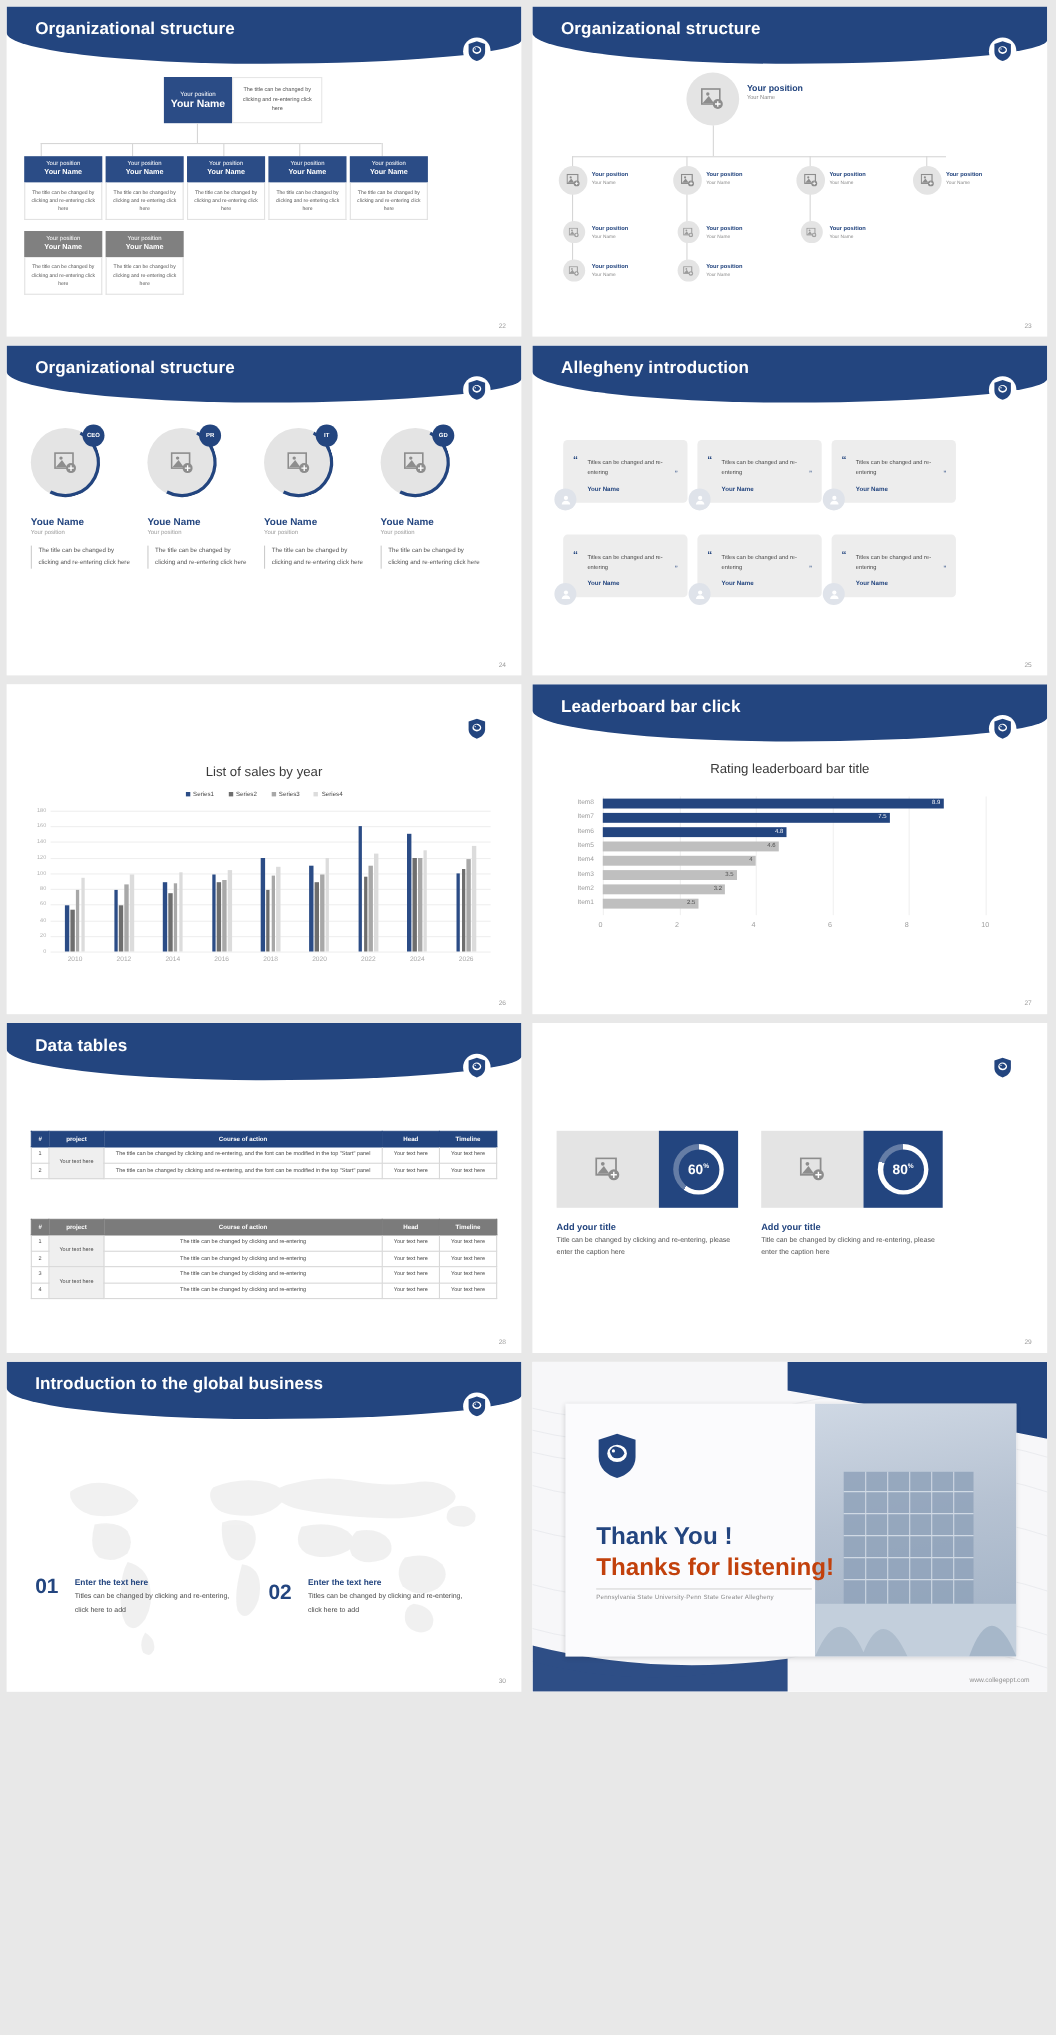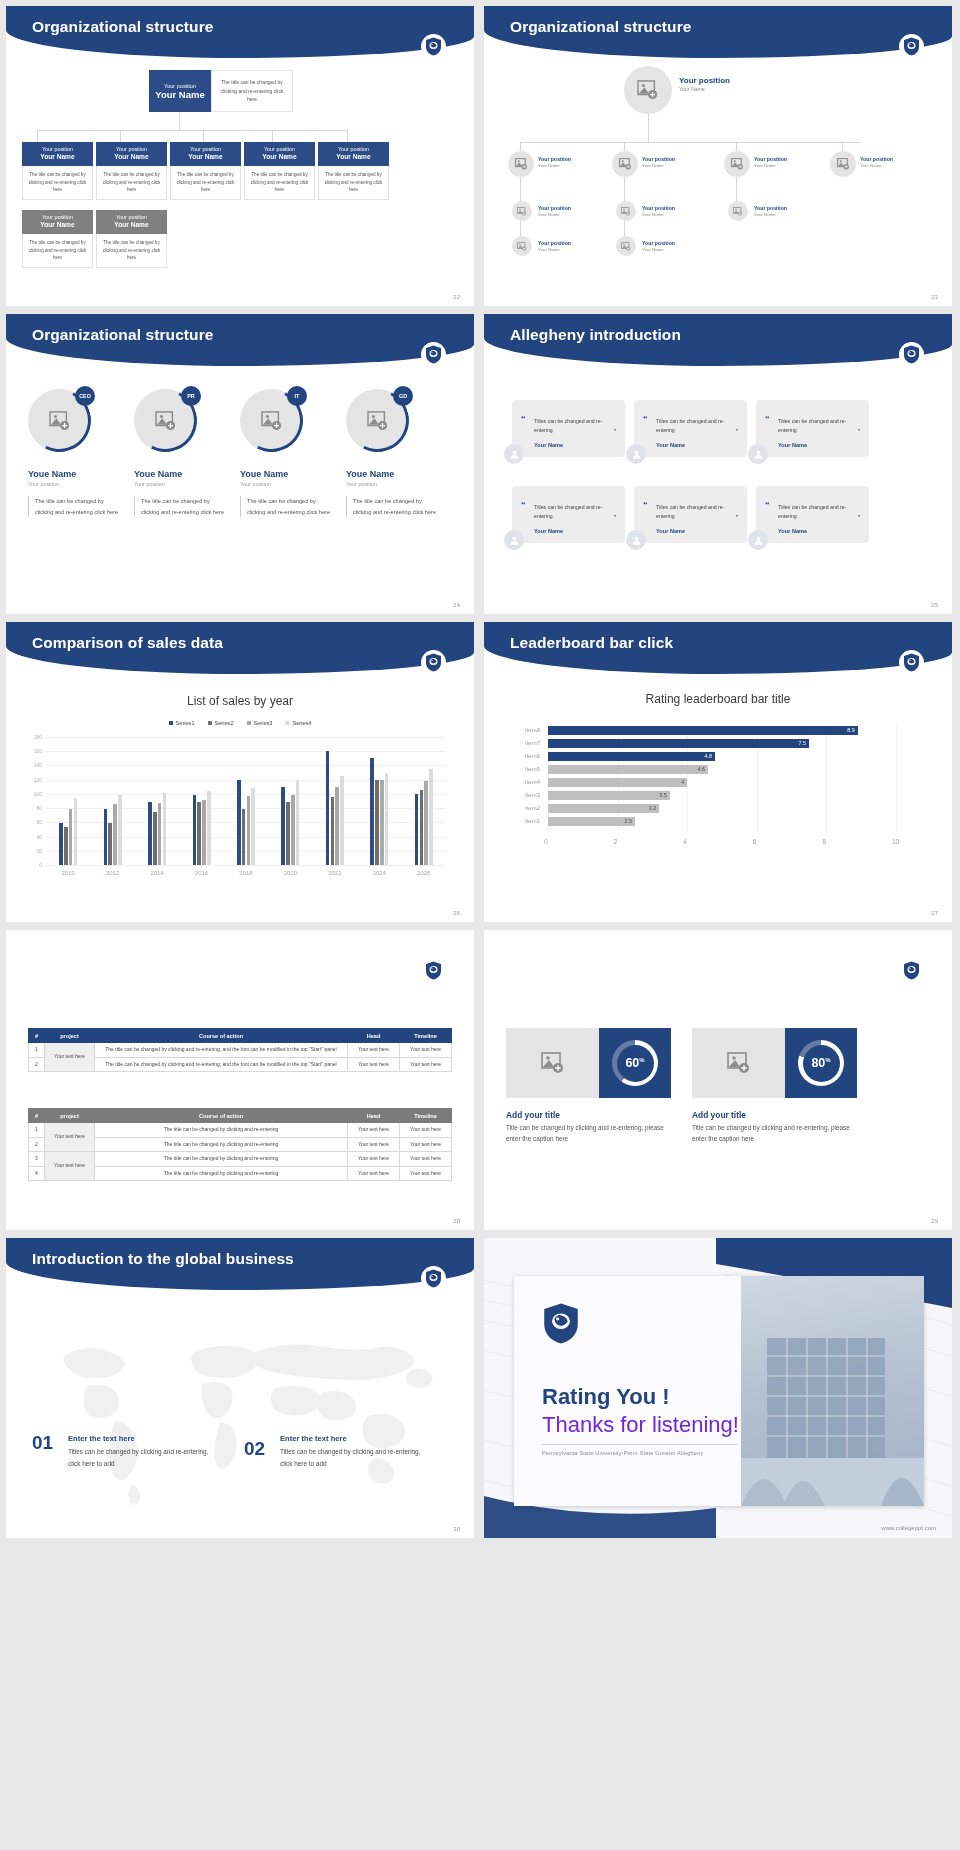--- a/index.html
+++ b/index.html
@@ -160,21 +160,21 @@
 
   
   .ty-card {
     position:absolute; left:30px; top:38px; width:410px; height:230px;
     background:#fbfbfd; box-shadow:0 1px 5px rgba(0,0,0,.18); overflow:hidden;
   }
   .ty-photo { position:absolute; right:0; top:0; width:183px; height:230px;
     background:linear-gradient(170deg,#cfd8e4 0%,#b6c2d2 45%,#9fb0c4 100%); }
   .ty-shield { position:absolute; left:28px; top:26px; width:38px; height:43px; }
   .ty-t1 { position:absolute; left:28px; top:108px; font-size:22px; font-weight:bold; color:#23457f; }
-  .ty-t2 { position:absolute; left:28px; top:136px; font-size:22px; font-weight:normal; color:#6d28d9; }
+  .ty-t2 { position:absolute; left:28px; top:136px; font-size:22px; font-weight:bold; color:#c2410c; }
   .ty-sub { position:absolute; left:28px; top:174px; font-size:5.6px; color:#8a8a8a; letter-spacing:.2px; }
   .ty-rule { position:absolute; left:28px; top:168px; width:196px; height:1px; background:#d4d4d4; }
   .site { position:absolute; bottom:7px; right:16px; font-size:6px; color:#8f8f8f; }
 </style>
 </head>
 <body>
 
 <div class="deck">
 
   <div class="slide">
@@ -602,24 +602,20 @@
       <svg width="11" height="11" viewBox="0 0 16 16">
           <circle cx="8" cy="5.4" r="2.8" fill="#fff"></circle>
           <path d="M2.4 14 c0-3.3 2.5-5.1 5.6-5.1 s5.6 1.8 5.6 5.1z" fill="#fff"></path>
         </svg>
     </div>
 
     <div class="pg">25</div>
   </div>
 
   <div class="slide">
-    <div class="hdr">
-      <div class="hdr-bg"></div>
-      <div class="hdr-title">Comparison of sales data</div>
-    </div>
     <div class="logo-badge">
       <svg class="shield" viewBox="0 0 34 38">
         <path d="M17 1 L32 6 V20 C32 29 25 35 17 37 C9 35 2 29 2 20 V6 Z" fill="#23457f"></path>
         <ellipse cx="17" cy="17" rx="8" ry="7" fill="#fff"></ellipse>
         <path d="M11 15 q3-5 7-3 q4 1 5 5 q-2 4-6 4 q-5 0-6-6z" fill="#23457f"></path>
         <circle cx="14" cy="15" r="1.2" fill="#fff"></circle>
       </svg>
     </div>
 
     <div class="chart-title" style="top:72px;">List of sales by year</div>
@@ -761,20 +757,24 @@
         <div class="lb-label" style="left: 4px; top: 94px;">Item1</div>
         <div class="lb-bar" style="left: 42px; top: 93px; width: 87px; background: rgb(191, 191, 191); position: absolute;">
           <span class="lb-val" style="color: rgb(74, 74, 74);">2.5</span>
         </div>
       </div>
 
     <div class="pg">27</div>
   </div>
 
   <div class="slide">
+    <div class="hdr">
+      <div class="hdr-bg"></div>
+      <div class="hdr-title">Data tables</div>
+    </div>
     <div class="logo-badge">
       <svg class="shield" viewBox="0 0 34 38">
         <path d="M17 1 L32 6 V20 C32 29 25 35 17 37 C9 35 2 29 2 20 V6 Z" fill="#23457f"></path>
         <ellipse cx="17" cy="17" rx="8" ry="7" fill="#fff"></ellipse>
         <path d="M11 15 q3-5 7-3 q4 1 5 5 q-2 4-6 4 q-5 0-6-6z" fill="#23457f"></path>
         <circle cx="14" cy="15" r="1.2" fill="#fff"></circle>
       </svg>
     </div>
 
     <table class="dt" id="dt1" style="left:22px;top:98px;width:424px;">
@@ -971,21 +971,21 @@
           <path d="M0 230 q22-52 44-4 q18-44 40 4z" fill="#aebdcd"></path>
           <path d="M140 230 q20-56 43 0z" fill="#a6b7c9"></path>
         </svg>
       </div>
       <svg class="ty-shield" viewBox="0 0 34 38">
         <path d="M17 1 L32 6 V20 C32 29 25 35 17 37 C9 35 2 29 2 20 V6 Z" fill="#23457f"></path>
         <ellipse cx="17" cy="17" rx="8" ry="7" fill="#fff"></ellipse>
         <path d="M11 15 q3-5 7-3 q4 1 5 5 q-2 4-6 4 q-5 0-6-6z" fill="#23457f"></path>
         <circle cx="14" cy="15" r="1.3" fill="#fff"></circle>
       </svg>
-      <div class="ty-t1">Rating You !</div>
+      <div class="ty-t1">Thank You !</div>
       <div class="ty-t2">Thanks for listening!</div>
       <div class="ty-rule"></div>
       <div class="ty-sub">Pennsylvania State University-Penn State Greater Allegheny</div>
     </div>
 
     <div class="site">www.collegeppt.com</div>
   </div>
 
 </div>
 

